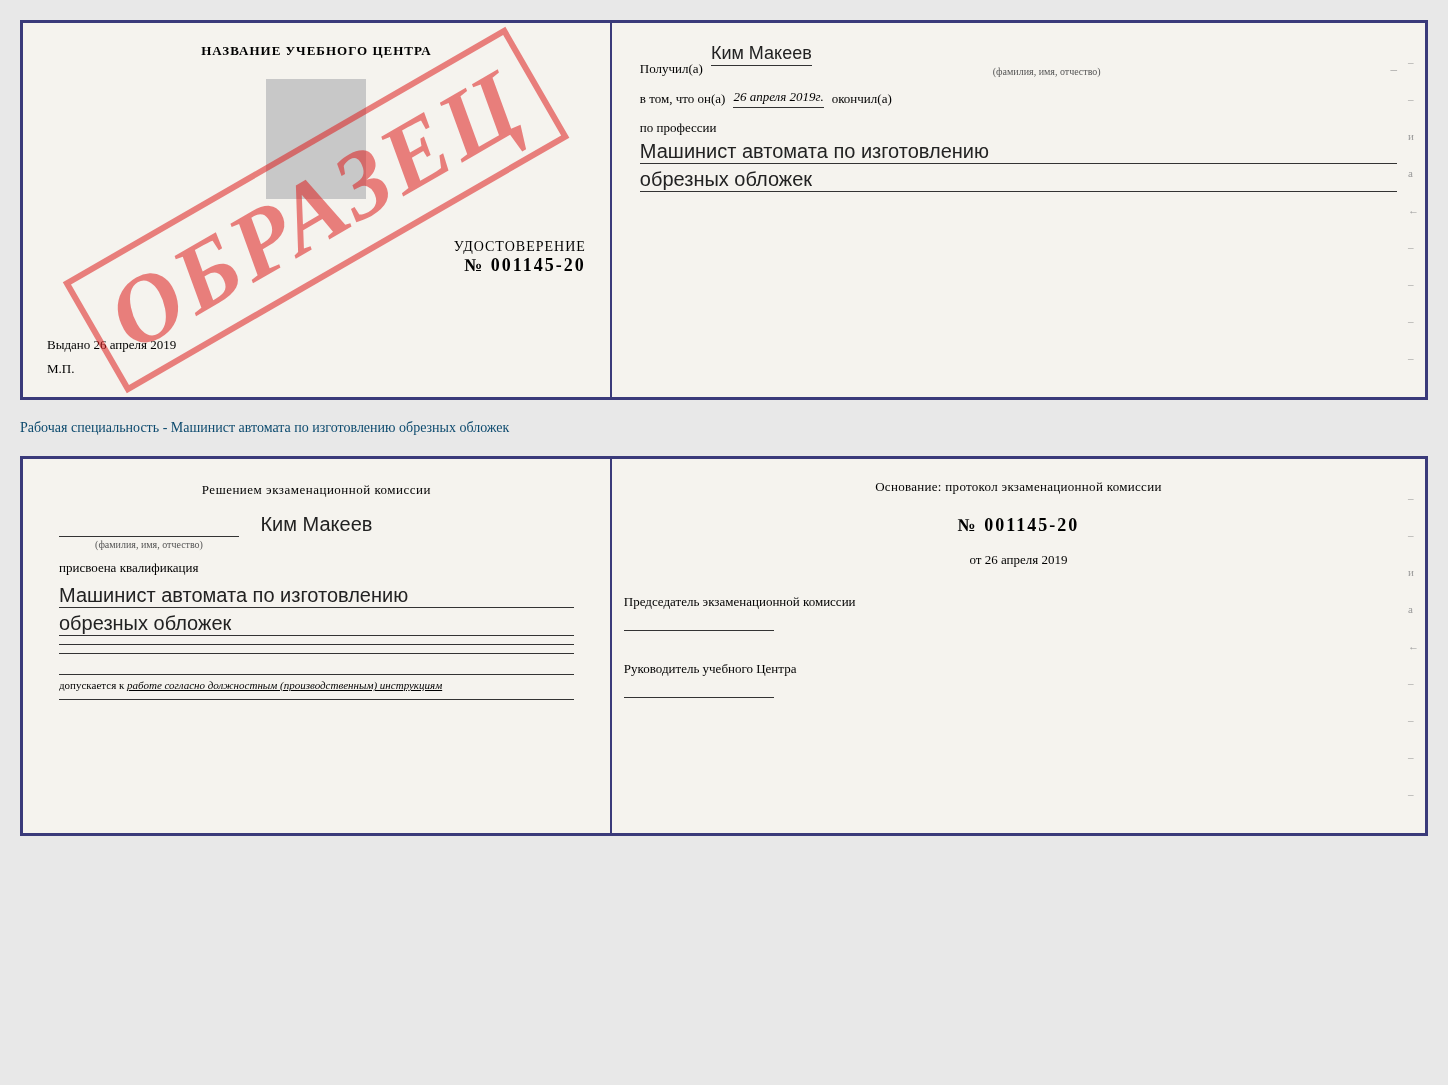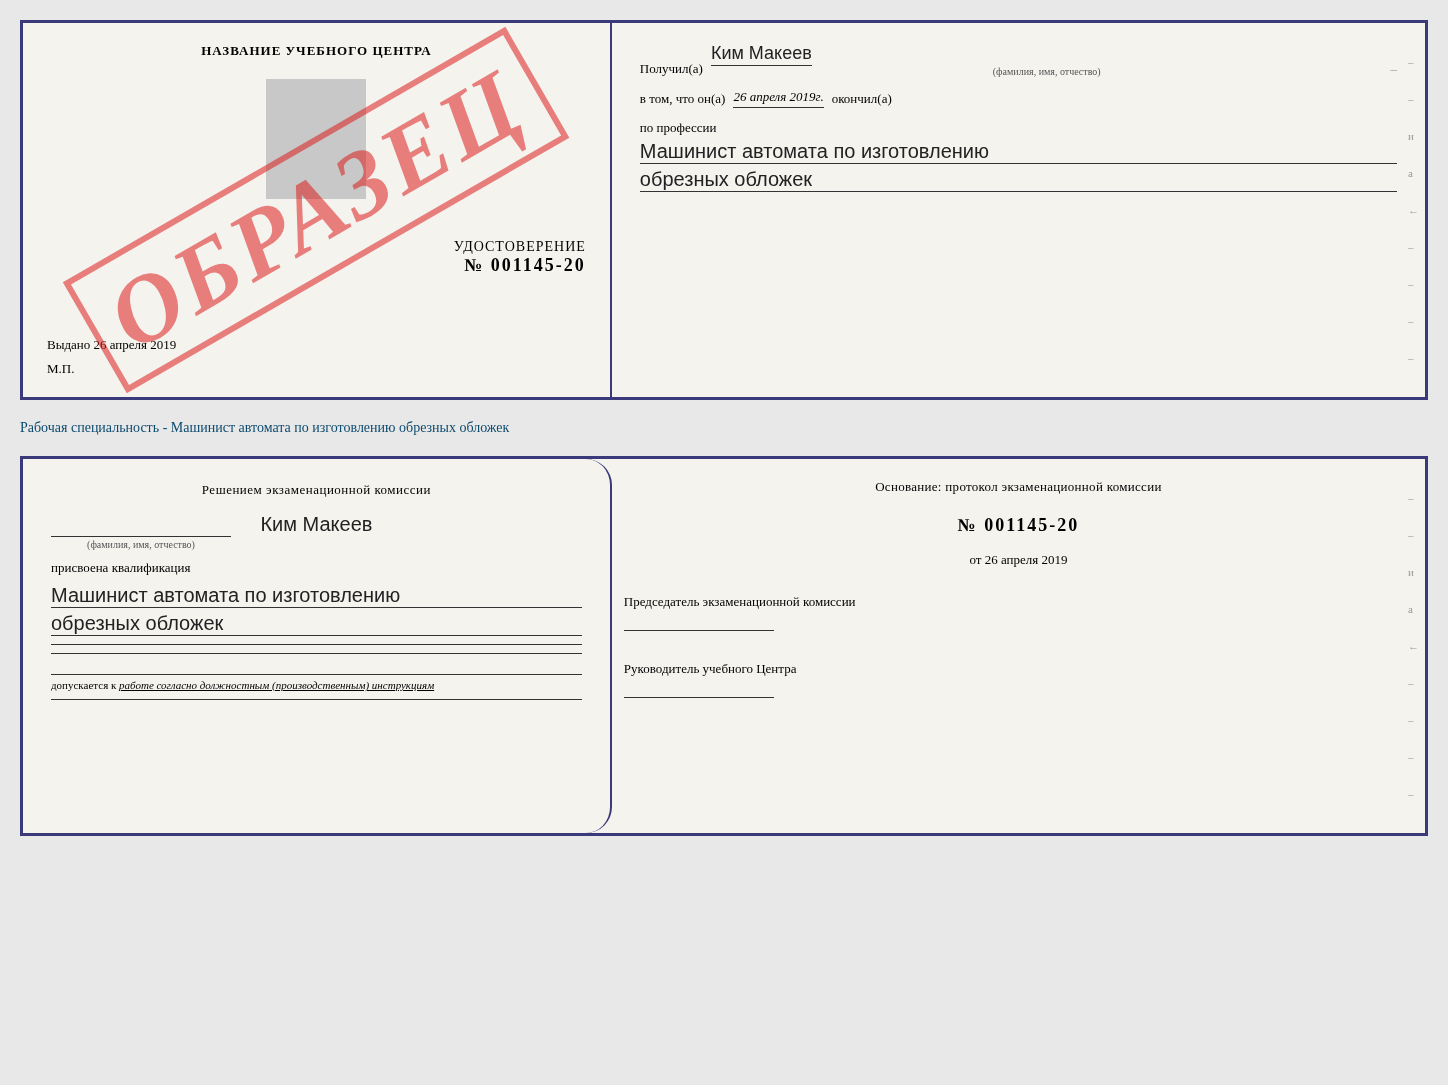--- a/index.html
+++ b/index.html
@@ -284,24 +284,23 @@
     .sign-line {
       border-bottom: 1px solid #333;
       width: 150px;
       display: block;
       margin-top: 20px;
     }
 
     .doc2-left {
       width: 42%;
       border-right: 2px solid #3a3a7a;
-      padding: 20px 28px;
-      display: flex;
-      flex-direction: column;
-      border-radius: 26px;
+      padding: 20px 36px;
+      display: flex;
+      flex-direction: column;
     }
 
     .doc2-right {
       width: 58%;
       padding: 20px 12px;
       display: flex;
       flex-direction: column;
       gap: 10px;
       position: relative;
     }

